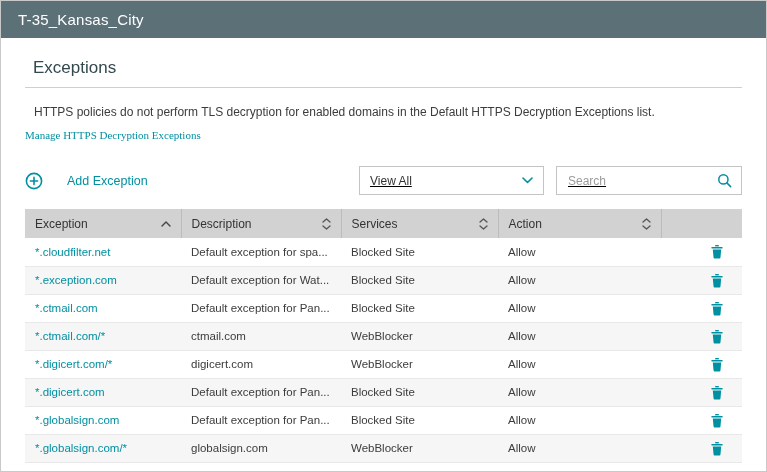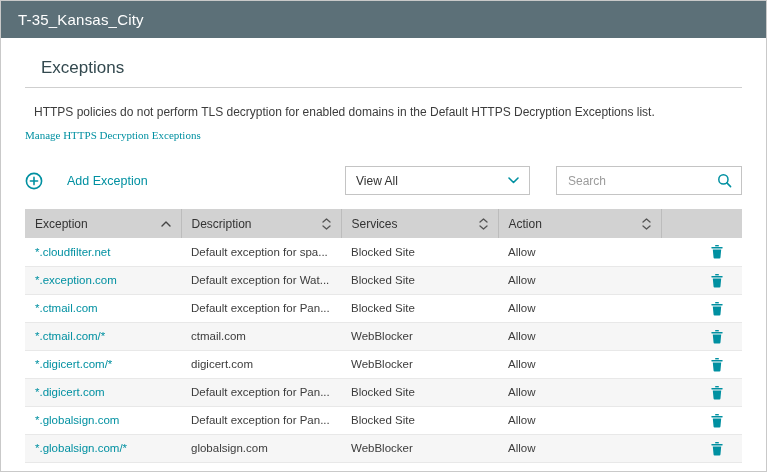--- a/index.html
+++ b/index.html
@@ -20,21 +20,21 @@
     align-items: center;
     padding: 0 17px;
     font-size: 15px;
     letter-spacing: 0.2px;
   }
   .content { padding: 0 24px; }
   .section-title {
     font-size: 17px;
     font-weight: 400;
     color: #33494f;
-    margin: 20px 0 9px 16px;
+    margin: 20px 0 9px 8px;
   }
   .divider {
     border: none;
     border-top: 1px solid #cfcfcf;
     margin: 0 0 17px 0;
   }
   .desc {
     font-size: 12px;
     color: #3c3c3c;
     margin: 0 0 6px 9px;
@@ -57,21 +57,21 @@
     align-items: center;
     gap: 24px;
     color: #0090a1;
     font-size: 12.5px;
     background: none;
     border: none;
     padding: 0;
     cursor: pointer;
     font-family: inherit;
   }
-  .controls { display: flex; gap: 26px; align-items: center; }
+  .controls { display: flex; gap: 12px; align-items: center; text-decoration: underline; }
   .dropdown {
     width: 185px;
     height: 29px;
     border: 1px solid #c4c4c4;
     background: #ffffff;
     display: flex;
     align-items: center;
     justify-content: space-between;
     padding: 0 10px;
     font-size: 12px;

